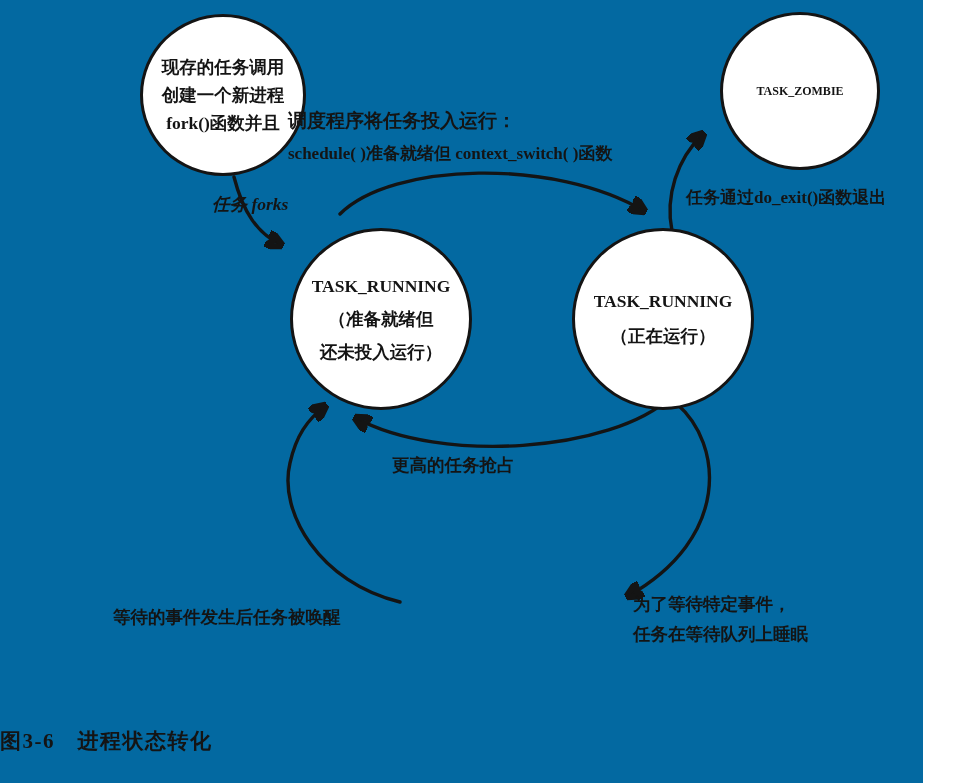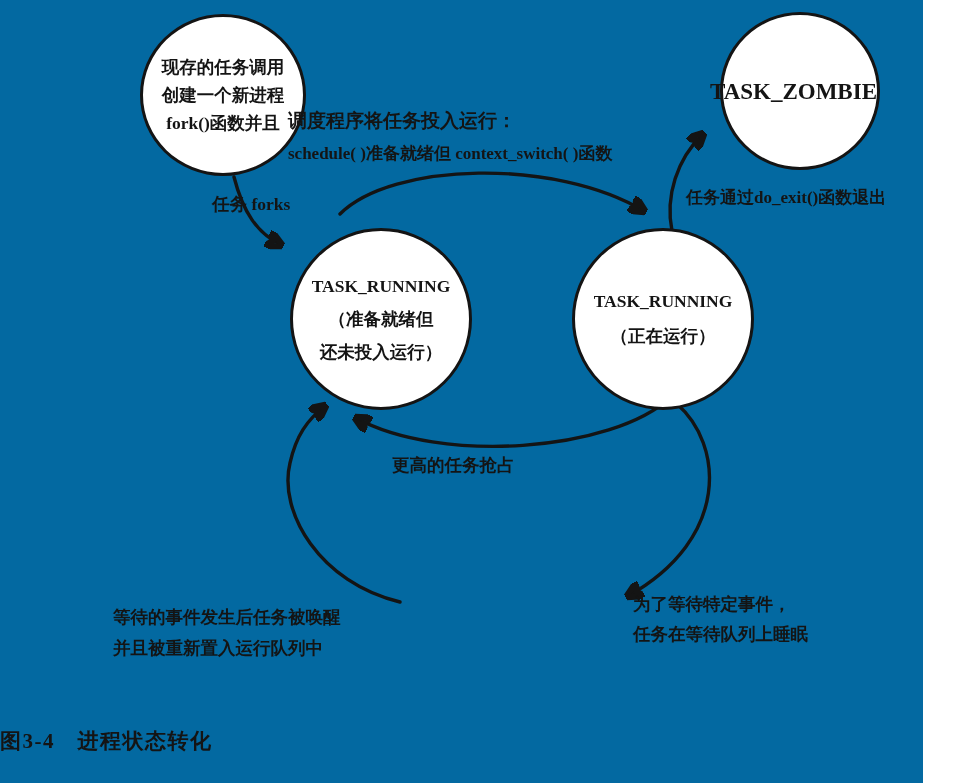--- a/index.html
+++ b/index.html
@@ -30,31 +30,31 @@
     border-radius: 50%;
     background: #ffffff;
     display: flex;
     flex-direction: column;
     align-items: center;
     justify-content: center;
     text-align: center;
     font-weight: bold;
   }
   #node-fork    { left: 140px; top: 14px;  width: 166px; height: 162px; font-size: 17.5px; line-height: 28px; }
-  #node-zombie  { left: 720px; top: 12px;  width: 160px; height: 158px; font-size: 23px; line-height: 33px; align-items: flex-end; }
+  #node-zombie  { left: 720px; top: 12px;  width: 160px; height: 158px; font-size: 12px; line-height: 33px; }
   #node-ready   { left: 290px; top: 228px; width: 182px; height: 182px; font-size: 17.5px; line-height: 33px; }
   #node-running { left: 572px; top: 228px; width: 182px; height: 182px; font-size: 17.5px; line-height: 35px; }
   #node-wait    { left: 396px; top: 514px; width: 214px; height: 203px; font-size: 16px;   line-height: 33px; }
   .lbl {
     position: absolute;
     text-align: left;
     font-weight: bold;
     white-space: nowrap;
   }
-  #lbl-fork     { left: 212px; top: 192px; width: 160px; font-size: 17.5px; }
+  #lbl-fork     { left: 212px; top: 192px; width: 160px; font-size: 17.5px; font-style: italic; }
   #lbl-schedule { left: 288px; top: 104px; width: 394px; line-height: 33px; }
   #lbl-schedule .l1 { font-size: 19px; }
   #lbl-schedule .l2 { font-size: 17px; }
   #lbl-exit     { left: 686px; top: 186px; width: 290px; font-size: 17px; }
   #lbl-preempt  { left: 392px; top: 451px; width: 224px; font-size: 17.5px; line-height: 29px; }
   #lbl-sleep    { left: 633px; top: 589px; width: 254px; font-size: 17.5px; line-height: 30px; }
   #lbl-wake     { left: 113px; top: 602px; width: 288px; font-size: 17.5px; line-height: 31px; }
   #caption {
     left: 0; top: 727px; width: 973px;
     font-size: 21px;
@@ -116,18 +116,17 @@
     <div>更高的任务抢占</div>
   </div>
 
   <div class="lbl" id="lbl-sleep">
     <div>为了等待特定事件，</div>
     <div>任务在等待队列上睡眠</div>
   </div>
 
   <div class="lbl" id="lbl-wake">
     <div>等待的事件发生后任务被唤醒</div>
-    <div>并且被重新置入运行队列中</div>
   </div>
 
-  <div class="lbl" id="caption">图3-4　进程状态转化</div>
+  <div class="lbl" id="caption">图3-6　进程状态转化</div>
 
 </div>
 
 </body></html>

